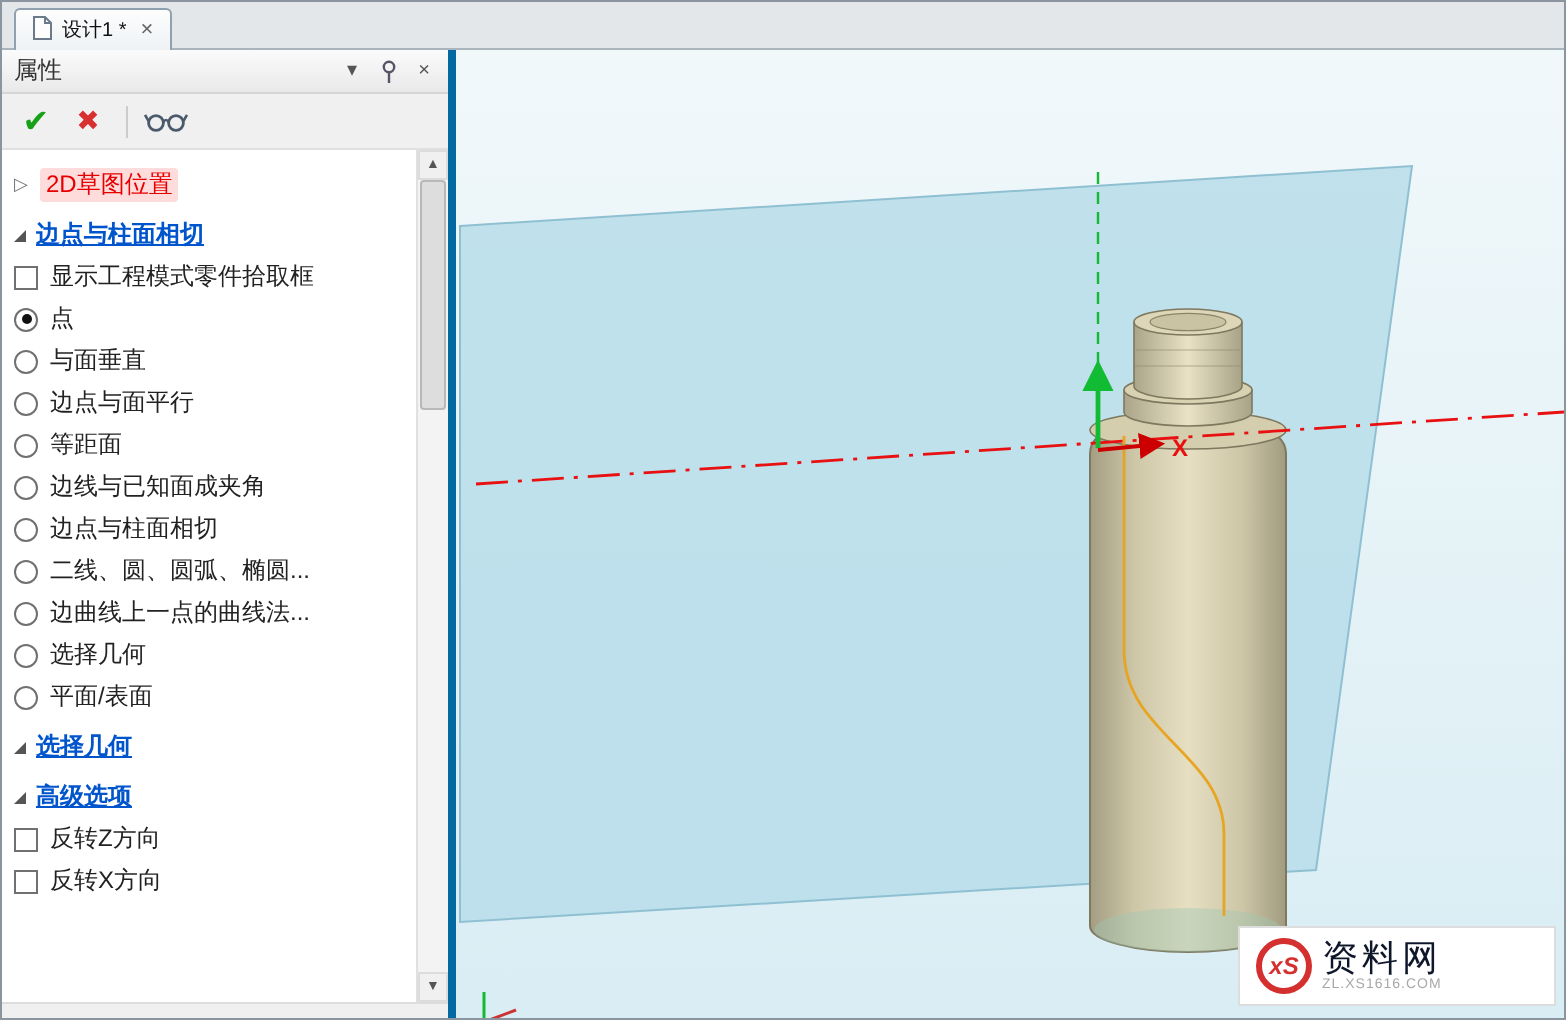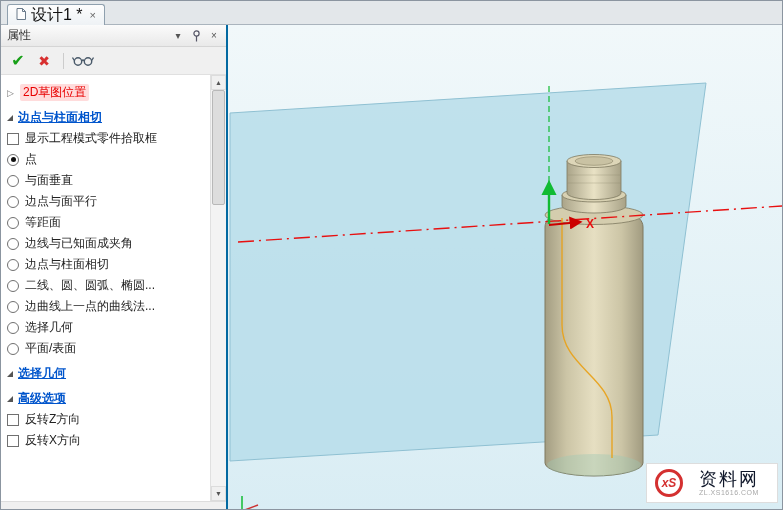--- a/index.html
+++ b/index.html
@@ -3,26 +3,26 @@
 <meta charset="utf-8">
 <style>
   *{margin:0;padding:0;box-sizing:border-box}
   html,body{width:783px;height:510px;overflow:hidden}
   body{font-family:"Liberation Sans","DejaVu Sans",sans-serif;font-size:12px;color:#222;background:#d8dde2}
   .app{width:783px;height:510px;display:flex;flex-direction:column;border:1px solid #8b95a0;background:#e3e7ea}
   
   .tabbar{height:24px;background:#e3e7ea;border-bottom:1px solid #aab4bd;display:flex;align-items:flex-end;padding-left:6px;flex:none}
   .tab{height:21px;display:flex;align-items:center;gap:5px;padding:0 8px;background:linear-gradient(#fdfdfd,#eef2f5);
        border:1px solid #8fa0ae;border-bottom:none;border-radius:3px 3px 0 0;position:relative;top:1px;cursor:pointer}
-  .tab-label{font-size:16px;color:#111;white-space:nowrap}
+  .tab-label{font-size:10px;color:#111;white-space:nowrap}
   .tab-close{color:#666;font-size:11px;margin-left:2px;cursor:pointer}
   
   .main{flex:1;display:flex;min-height:0}
   
-  .panel{width:227px;flex:none;background:#404040;border-right:2px solid #0369a1;display:flex;flex-direction:column}
+  .panel{width:227px;flex:none;background:#404040;border-right:4px solid #0369a1;display:flex;flex-direction:column}
   .panel-titlebar{height:22px;flex:none;background:linear-gradient(#fbfbfb,#e9e9e9);border-bottom:1px solid #d5d5d5;
        display:flex;align-items:center;padding:0 4px 0 6px;gap:2px}
   .panel-title{flex:1;color:#333}
   .tbtn{width:16px;height:16px;display:flex;align-items:center;justify-content:center;color:#555;font-size:10px;cursor:pointer}
   .panel-toolbar{height:28px;flex:none;background:#f0f0f0;border-bottom:1px solid #e0e0e0;display:flex;align-items:center;padding:0 6px;gap:4px}
   .okbtn{color:#18a018;font-size:16px;font-weight:bold;width:22px;text-align:center;cursor:pointer}
   .cancelbtn{color:#d83030;font-size:14px;font-weight:bold;width:22px;text-align:center;cursor:pointer}
   .sep{width:1px;height:16px;background:#ccc;margin:0 4px}
   .glasses{display:flex;align-items:center;cursor:pointer}
   .panel-body{flex:1;display:flex;min-height:0;background:#fff}
@@ -38,22 +38,22 @@
   .rb{width:12px;height:12px;border:1px solid #707070;border-radius:50%;background:#fff;display:flex;align-items:center;justify-content:center;flex:none}
   .rb .dot{width:5px;height:5px;border-radius:50%;background:#111}
   .vscroll{width:16px;flex:none;background:#f3f3f3;border-left:1px solid #e0e0e0;position:relative}
   .sb-up,.sb-down{height:15px;display:flex;align-items:center;justify-content:center;font-size:7px;color:#555;background:#f0f0f0;border:1px solid #dcdcdc;cursor:pointer}
   .sb-down{position:absolute;bottom:0;left:0;right:0}
   .sb-thumb{position:absolute;top:15px;left:1px;right:1px;height:115px;background:#ddd;border:1px solid #b8b8b8;border-radius:2px;cursor:pointer}
   .panel-footer{height:8px;flex:none;background:#f0f0f0;border-top:1px solid #ddd}
   
   .viewport{flex:1;position:relative;overflow:hidden;background:#e7f2f6}
   .viewport svg{position:absolute;inset:0;display:block}
-  .watermark{position:absolute;right:4px;bottom:6px;width:132px;height:40px;background:#fff;border:1px solid #ddd;
-       display:flex;align-items:center;gap:16px;padding:0 8px}
+  .watermark{position:absolute;right:4px;bottom:6px;width:159px;height:40px;background:#fff;border:1px solid #ddd;
+       display:flex;align-items:center;gap:5px;padding:0 8px}
   .wm-logo{width:28px;height:28px;border:3px solid #d43030;border-radius:50%;color:#d43030;font-weight:bold;font-style:italic;
        font-size:12px;display:flex;align-items:center;justify-content:center;flex:none}
   .wm-col{display:flex;flex-direction:column;line-height:1.15;min-width:0}
   .wm-name{font-size:18px;font-weight:normal;color:#0f172a;letter-spacing:2px;white-space:nowrap}
   .wm-url{font-size:7px;color:#a8a8a8;letter-spacing:.5px;white-space:nowrap}
 </style>
 </head>
 <body>
 
 <div class="app">

